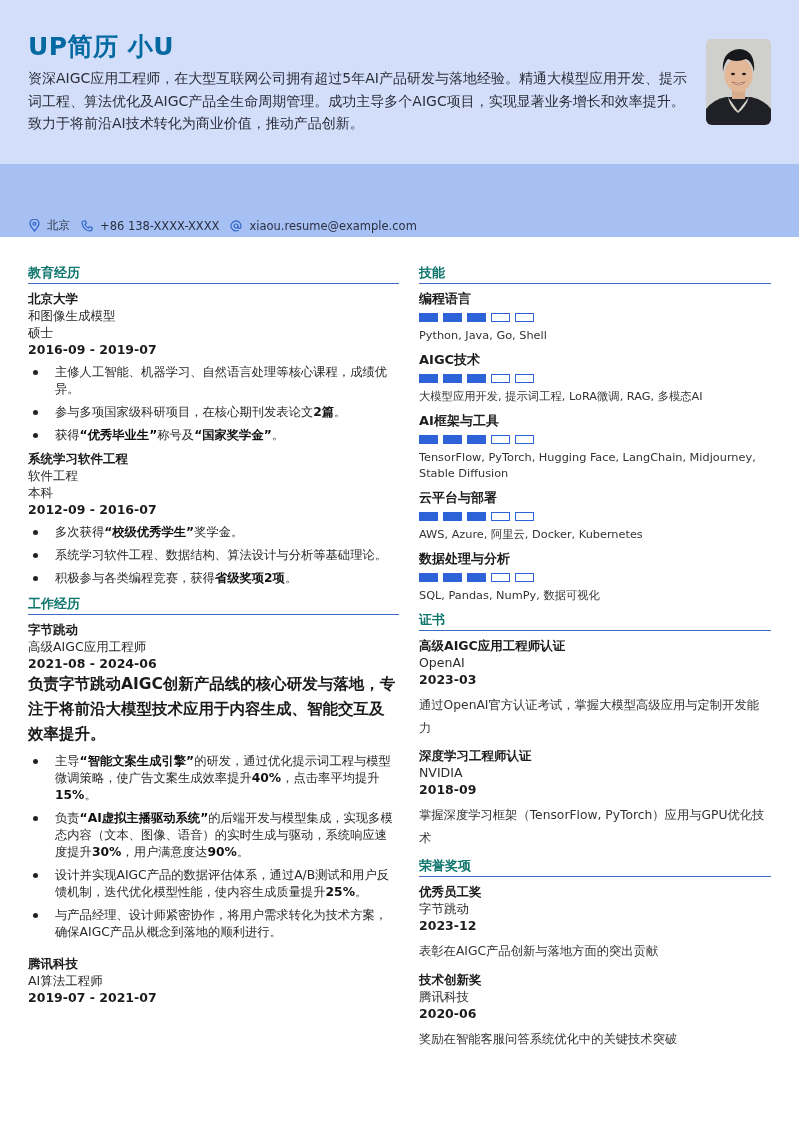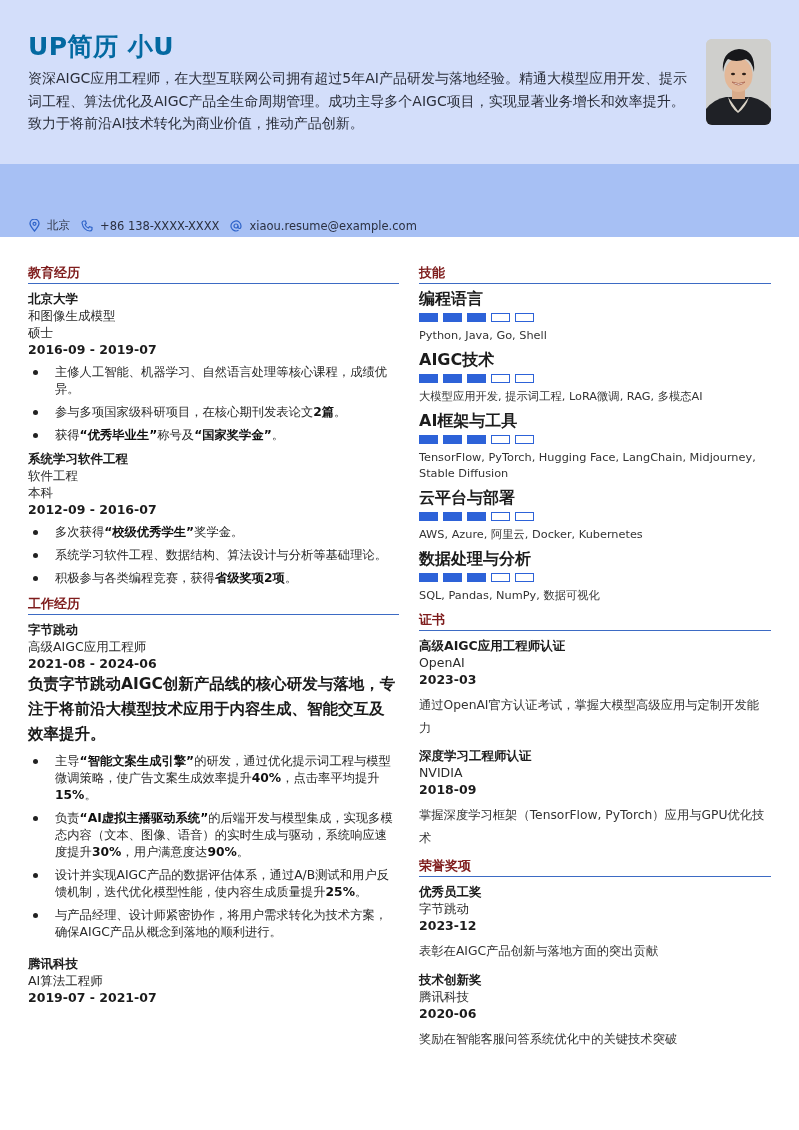--- a/index.html
+++ b/index.html
@@ -12,35 +12,35 @@
   .photo { position: absolute; left: 706px; top: 39px; width: 65px; height: 86px; border-radius: 6px; overflow: hidden; background: #cfcfcd; }
 
   .contact-bar { position: absolute; left: 0; top: 164px; width: 799px; height: 73px; background: #a7c0f4; }
   .contact-row { position: absolute; left: 29px; top: 193px; display: flex; align-items: center; font-size: 11.5px; color: #2b3040; margin-top: 25px; }
   .contact-item { display: flex; align-items: center; margin-right: 11px; }
   .contact-item svg { margin-right: 7px; }
 
   .col-left { position: absolute; left: 28px; top: 264px; width: 371px; }
   .col-right { position: absolute; left: 419px; top: 264px; width: 352px; }
 
-  .sec-title { font-size: 13px; font-weight: bold; color: #7f1d1d; border-bottom: 1.5px solid #3d6bc4; padding-bottom: 9px; margin-bottom: 6px; height: 20px; }
+  .sec-title { font-size: 13px; font-weight: bold; color: #0f766e; border-bottom: 1.5px solid #3d6bc4; padding-bottom: 9px; margin-bottom: 6px; height: 20px; }
 
   .entry-title { font-size: 12.5px; font-weight: bold; color: #1c1c1c; line-height: 17px; }
   .entry-sub { font-size: 12.5px; color: #2a2a2a; line-height: 17px; }
   .entry-date { font-size: 12.5px; font-weight: bold; color: #1c1c1c; line-height: 17px; }
 
   ul.bullets { list-style: none; margin-top: 6px; }
   ul.bullets li { position: relative; padding-left: 27px; font-size: 12.3px; line-height: 17px; color: #2a2a2a; margin-bottom: 6px; }
   ul.bullets li::before { content: ""; position: absolute; left: 5px; top: 6px; width: 5px; height: 5px; border-radius: 50%; background: #222; }
   ul.bullets li b { color: #111; }
 
   .intro { font-size: 15.5px; font-weight: bold; line-height: 25px; color: #1a1a1a; margin-top: 0; margin-bottom: 6px; }
 
   .skill { margin-bottom: 7px; }
-  .skill-name { font-size: 16px; font-weight: bold; color: #1c1c1c; line-height: 17px; margin-bottom: 6px; }
+  .skill-name { font-size: 13px; font-weight: bold; color: #1c1c1c; line-height: 17px; margin-bottom: 6px; }
   .skill-bar { display: flex; gap: 5px; margin-bottom: 6px; }
   .skill-bar span { width: 19px; height: 9px; border: 1.5px solid #2d62d8; }
   .skill-bar span.on { background: #2d62d8; }
   .skill-desc { font-size: 11.3px; line-height: 16px; color: #333; }
 
   .cert { margin-bottom: 8px; }
   .cert-desc { font-size: 12.3px; line-height: 22.5px; color: #333; margin-top: 6px; }
 </style>
 </head>
 <body>

